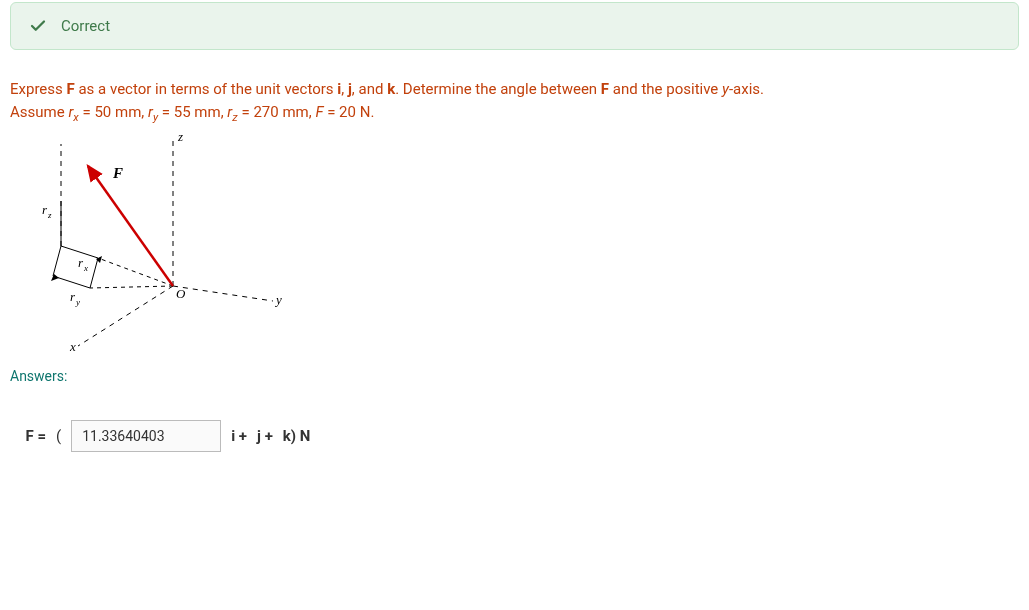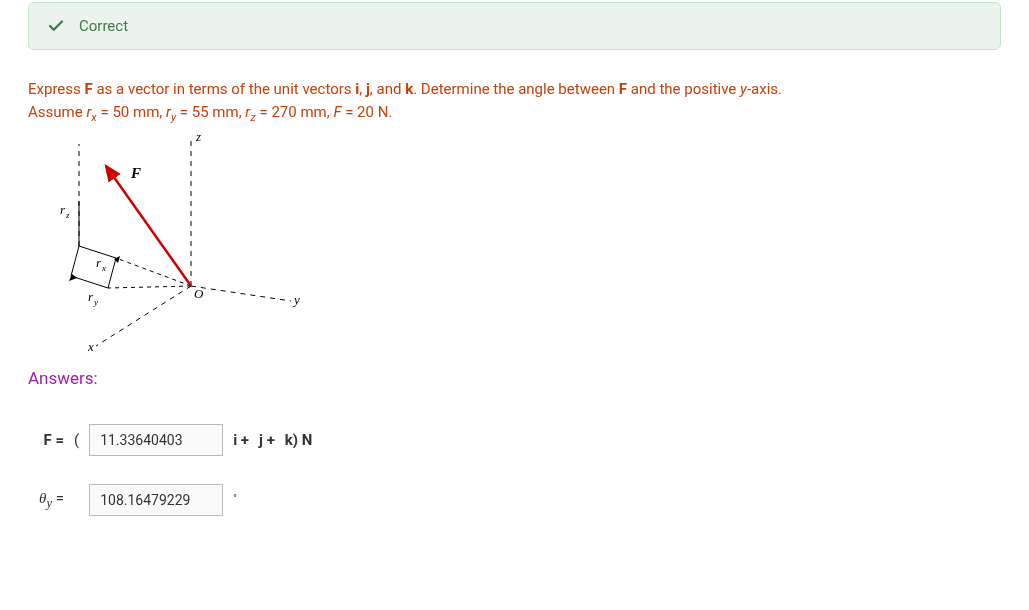--- a/index.html
+++ b/index.html
@@ -9,21 +9,21 @@
     }
     body {
       font-family: -apple-system, BlinkMacSystemFont, "Segoe UI", Roboto, "Helvetica Neue", Arial, sans-serif;
       background: #ffffff;
       padding: 0;
       color: #333;
       font-size: 15px;
     }
     .container {
       width: 1029px;
-      padding: 0 28px;
+      padding: 0 10px;
     }
     .status-box {
       border: 1px solid #c3e6cb;
       background: #eaf4ec;
       border-radius: 6px;
       padding: 14px 18px;
       margin: 2px 0 28px 0;
       display: flex;
       align-items: center;
       gap: 14px;
@@ -52,41 +52,41 @@
       margin-bottom: 8px;
     }
     .diagram-caption {
       font-family: Georgia, "Times New Roman", serif;
       font-size: 15px;
       color: #333;
       margin-left: 18px;
       margin-bottom: 36px;
     }
     .answers-label {
-      font-size: 17px;
-      color: #a21caf;
+      font-size: 14px;
+      color: #0f766e;
       margin-bottom: 36px;
     }
     .answer-row {
       display: flex;
       align-items: center;
       gap: 10px;
       margin-bottom: 28px;
       font-size: 15px;
     }
     .answer-label {
       min-width: 36px;
       text-align: right;
     }
     .answer-input {
       border: 1px solid #bbb;
       background: #fafafa;
       padding: 7px 10px;
       font-size: 14px;
-      width: 134px;
+      width: 150px;
       color: #333;
       font-family: inherit;
     }
     .unit-text {
       color: #333;
     }
     .theta-label {
       font-family: Georgia, "Times New Roman", serif;
       font-style: italic;
     }
@@ -170,22 +170,14 @@
 
   <div class="answer-row">
     <span class="answer-label"><b>F =</b></span>
     <span>(</span>
     <input type="text" class="answer-input" value="11.33640403" style="">
     <span class="unit-text"><b>i +</b></span>
     <span class="unit-text"><b>j +</b></span>
     <span class="unit-text"><b>k) N</b></span>
   </div>
 
-  <div class="answer-row">
-    <span class="answer-label">
-      <span class="theta-label">θ</span><sub class="theta-label">y</sub><span> =</span>
-    </span>
-    <span style="visibility:hidden;">(</span>
-    <input type="text" class="answer-input" value="108.16479229" style="">
-    <span class="degree-sup">°</span>
-  </div>
 
 </div>
 
 </body></html>

